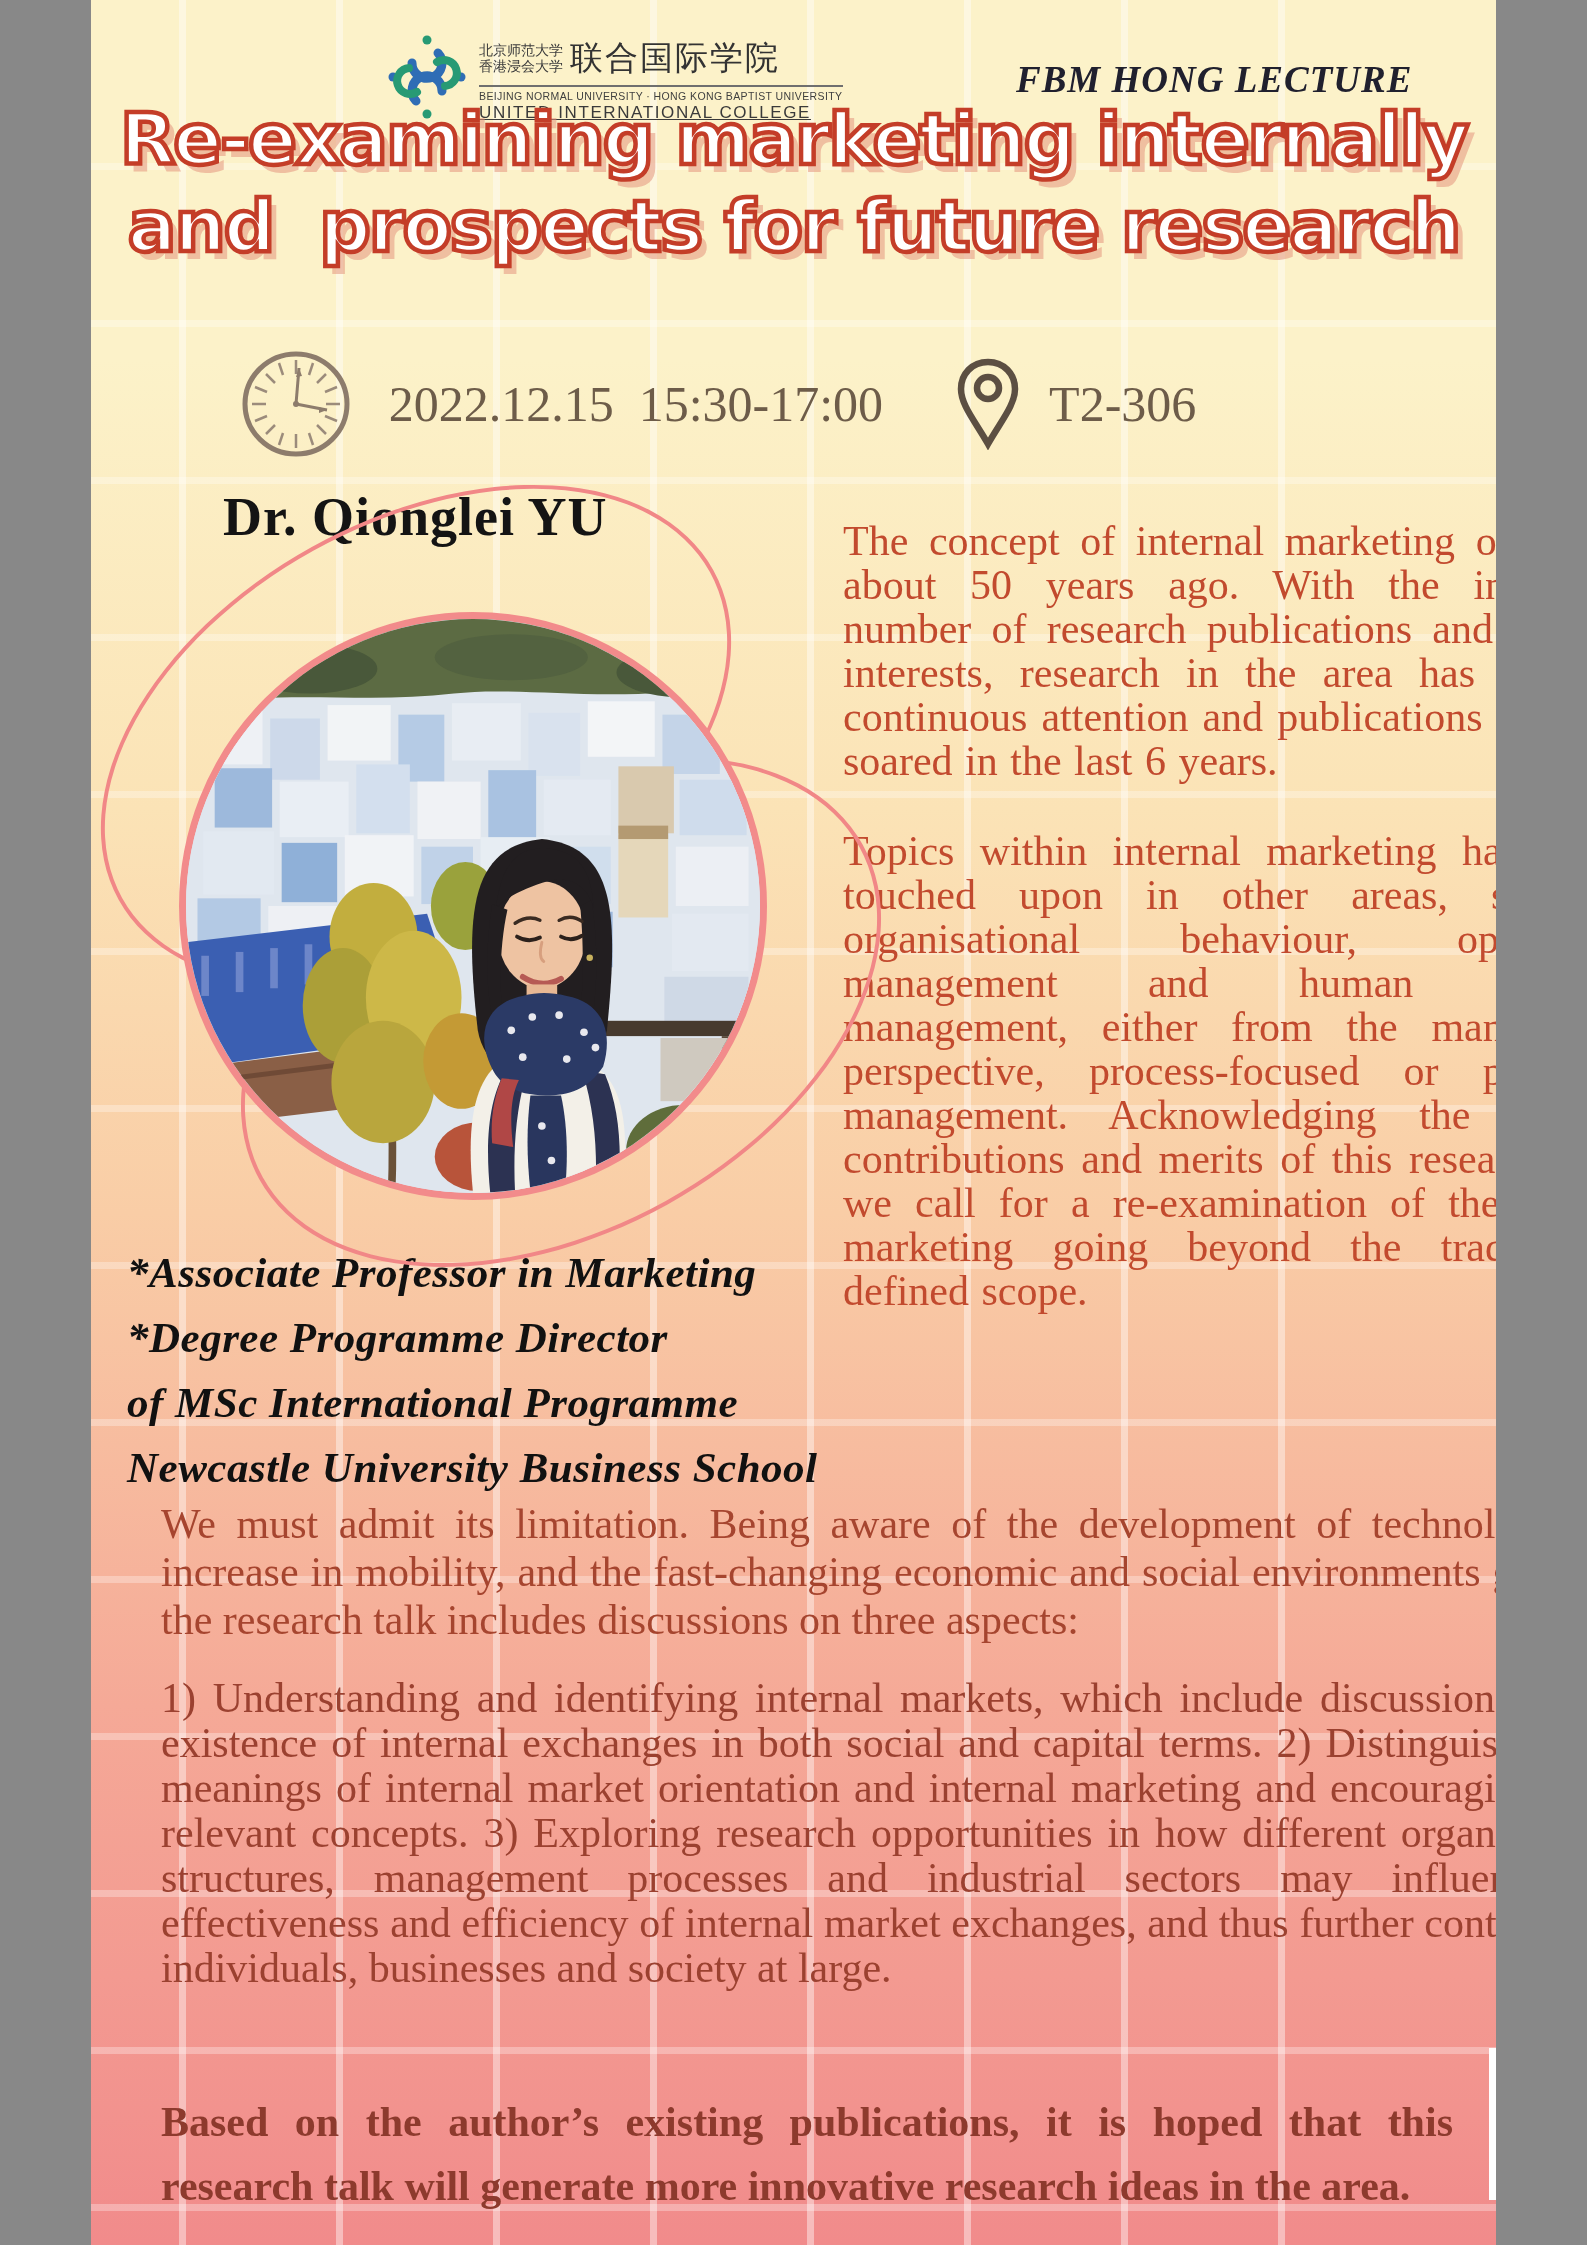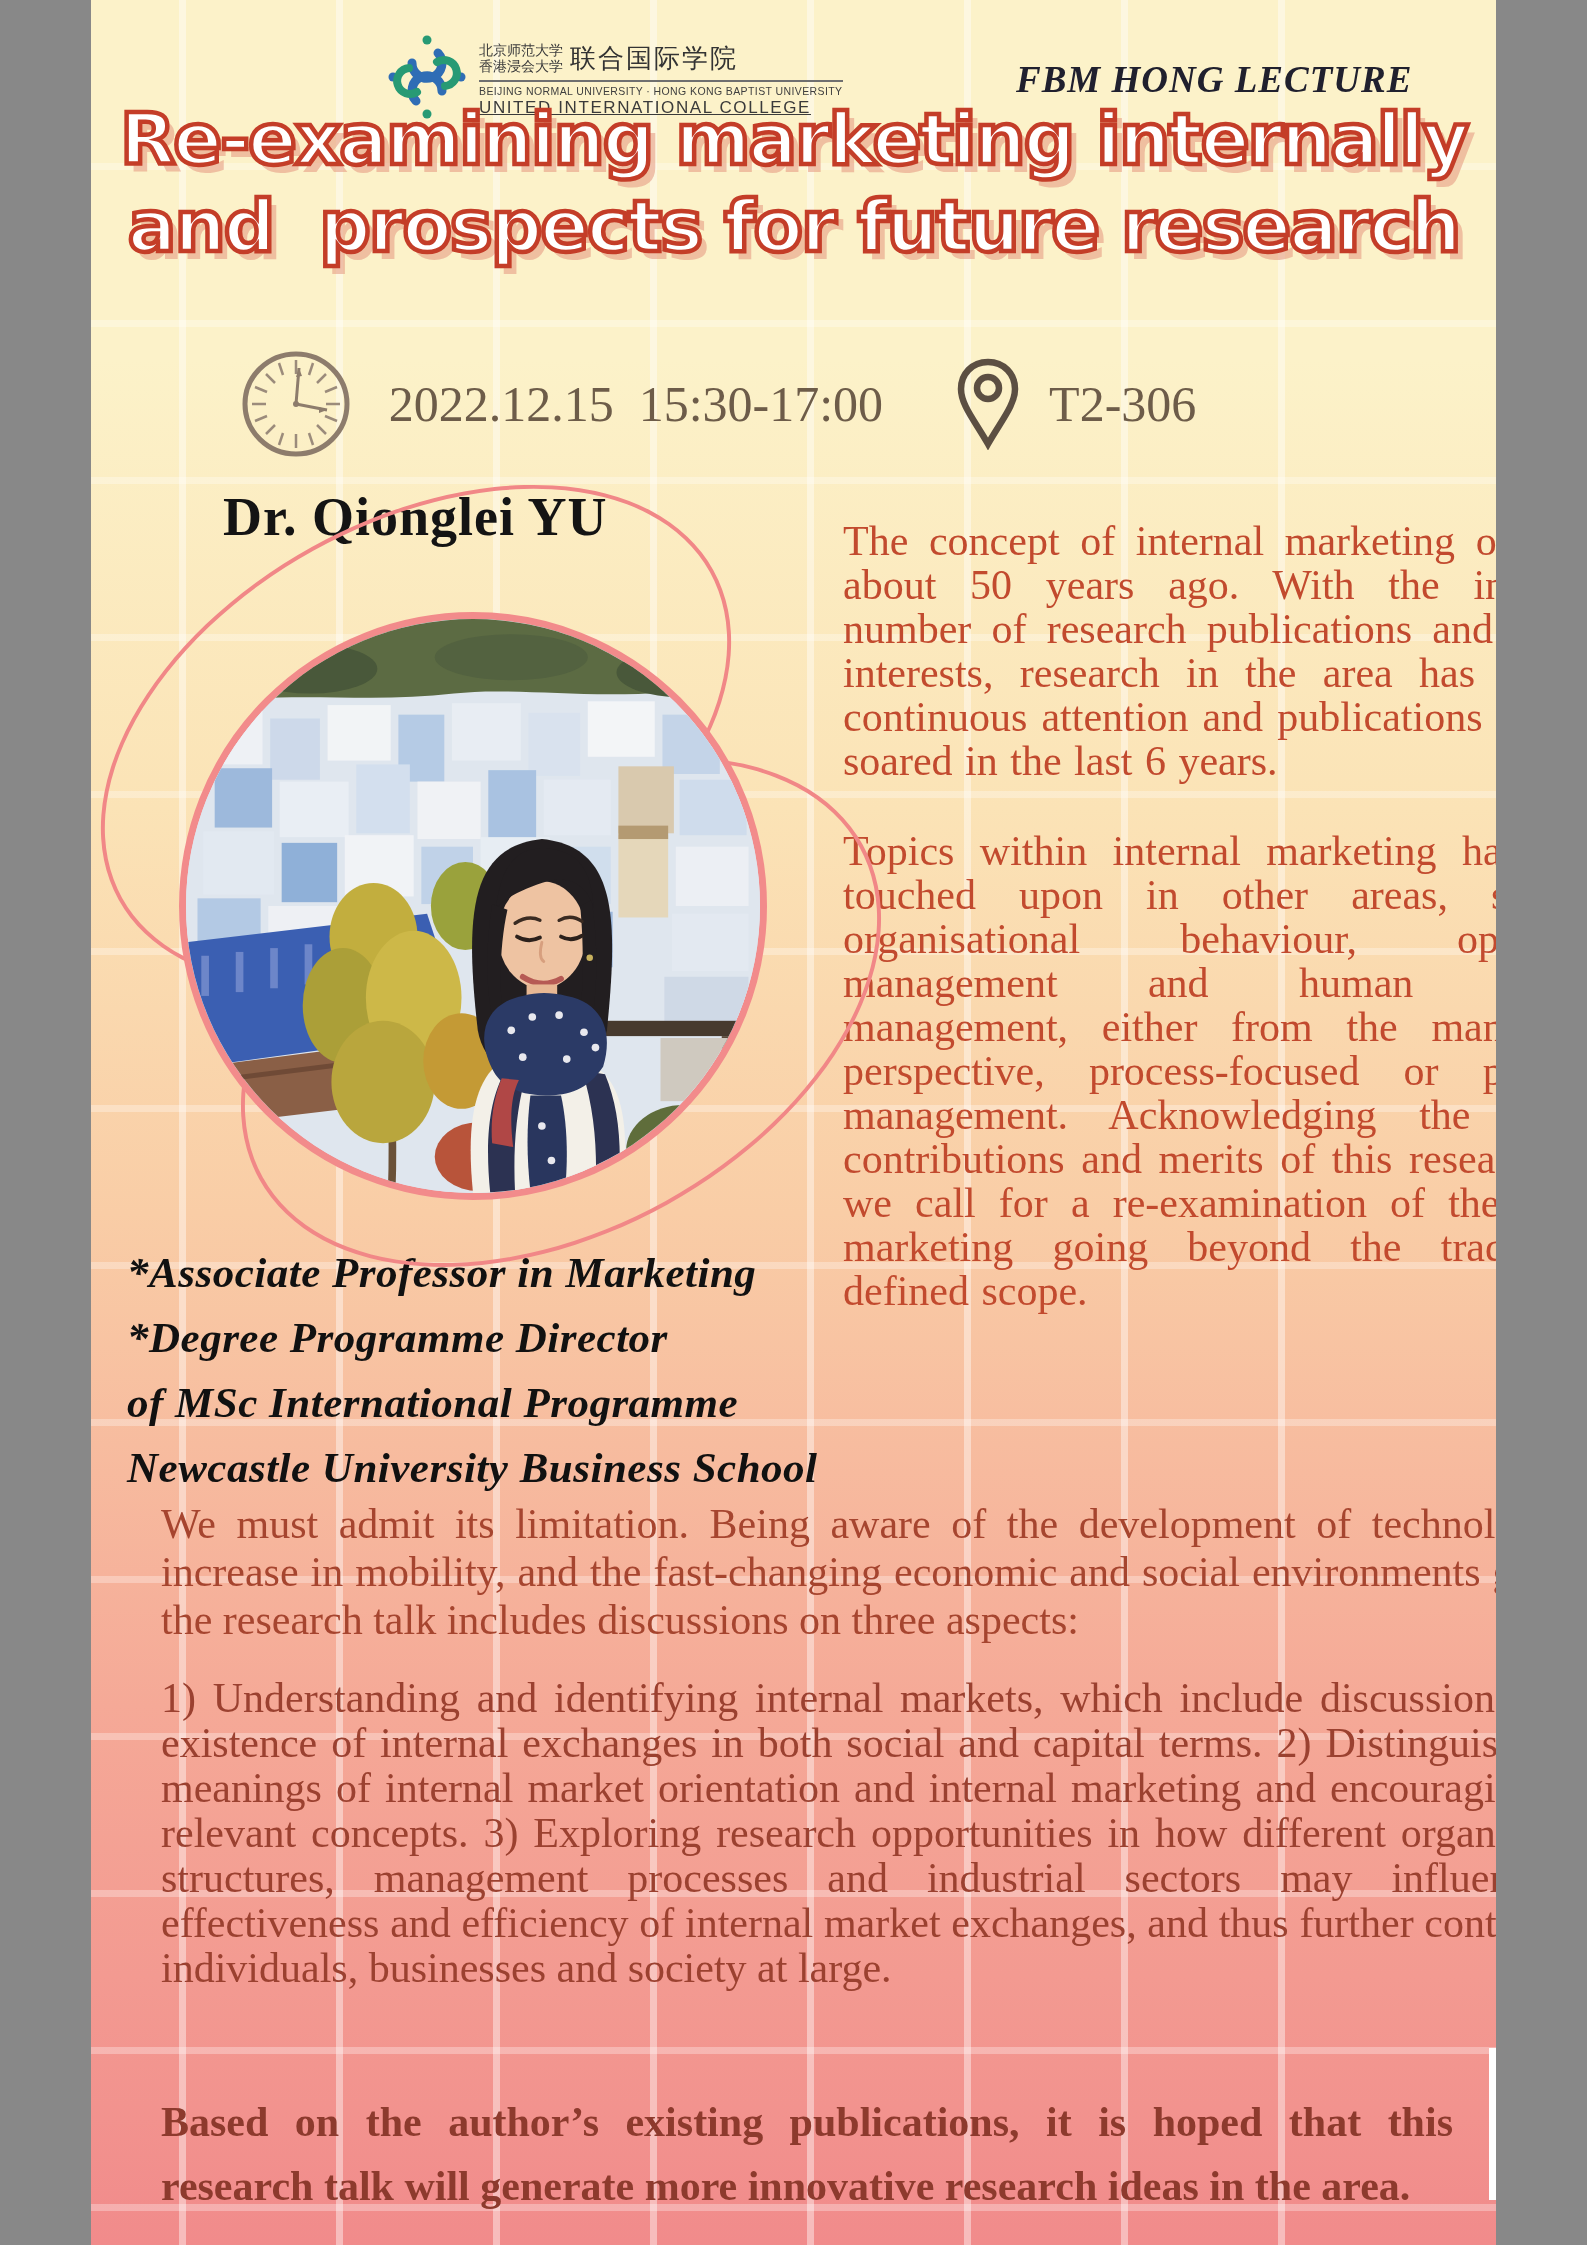--- a/index.html
+++ b/index.html
@@ -15,21 +15,21 @@
       repeating-linear-gradient(to bottom, transparent 0 150px, rgba(255,255,255,.30) 150px 157px),
       linear-gradient(180deg,#fcf2c9 0%,#fcf2c9 16%,#fbe3b6 36%,#f9cda6 54%,#f5a997 76%,#f18b8b 100%);
     background-position:-62px 13px, 0 13px, 0 0;
   }
 
   
   .logo{ position:absolute; left:296px; top:34px; display:flex; align-items:center; gap:12px; }
   .logo-text{ display:flex; flex-direction:column; }
   .logo-cn{ display:flex; align-items:center; gap:7px; }
   .logo-cn-small{ display:flex; flex-direction:column; font-family:"DejaVu Sans",sans-serif; font-size:14px; line-height:16px; color:#3c3c3c; }
-  .logo-cn-big{ font-family:Liberation Serif, serif; font-size:26px; color:#333; letter-spacing:2px; }
+  .logo-cn-big{ font-family:Liberation Serif, serif; font-size:33px; color:#333; letter-spacing:2px; }
   .logo-divider{ height:2px; background:#6f6f6f; margin:4px 0 3px 0; }
   .logo-en1{ font-family:"Liberation Sans",sans-serif; font-size:10.5px; font-weight:normal; color:#3f3f3f; letter-spacing:.4px; }
   .logo-en2{ font-family:"Liberation Sans",sans-serif; font-size:17px; color:#3a3a3a; letter-spacing:1.6px; margin-top:1px;text-decoration:underline; }
   .fbm{ position:absolute; left:925px; top:58px; font-size:37px; font-weight:bold; font-style:italic; color:#20202e; letter-spacing:1px; }
 
   
   .title{ position:absolute; top:96px; left:0; width:100%; text-align:center; }
   .title-line{
     display:block; white-space:pre;
     font-family:"DejaVu Sans",sans-serif;

